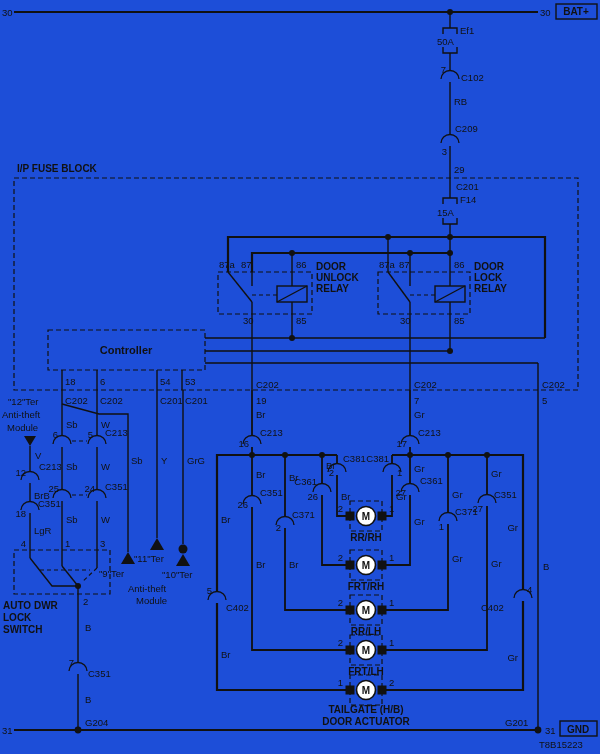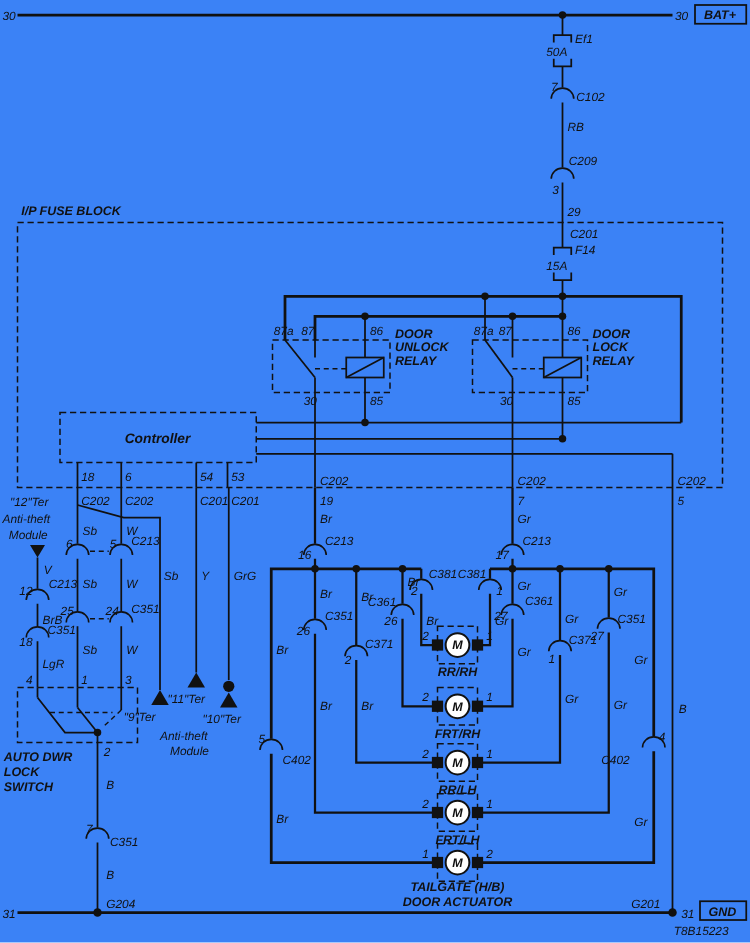--- a/index.html
+++ b/index.html
@@ -1,16 +1,16 @@
 <!DOCTYPE html>
 <html><head>
 <meta charset="utf-8">
 <style>
   html,body{margin:0;padding:0;background:#fff;}
-  .page{width:600px;height:754px;background:#3b82f6;position:relative;font-family:"Liberation Sans","DejaVu Sans",sans-serif;font-style:italic;}
+  .page{width:600px;height:754px;background:#1d4ed8;position:relative;font-family:"Liberation Sans","DejaVu Sans",sans-serif;}
   svg text{font-family:"Liberation Sans","DejaVu Sans",sans-serif;font-size:9.5px;fill:#111;}
   svg .b{font-weight:bold;font-size:10px;}
   svg .big{font-weight:bold;font-size:11px;}
   .w{fill:none;stroke:#111;stroke-width:1.4;}
   .w2{fill:none;stroke:#111;stroke-width:1.8;}
   .bus{fill:none;stroke:#111;stroke-width:2.2;}
   .dashbox{fill:none;stroke:#111;stroke-width:1.2;stroke-dasharray:5,3;}
   .dashln{fill:none;stroke:#111;stroke-width:1.1;stroke-dasharray:4,3;}
   .blk{fill:#111;stroke:none;}
   .arc{fill:none;stroke:#111;stroke-width:1.3;}

